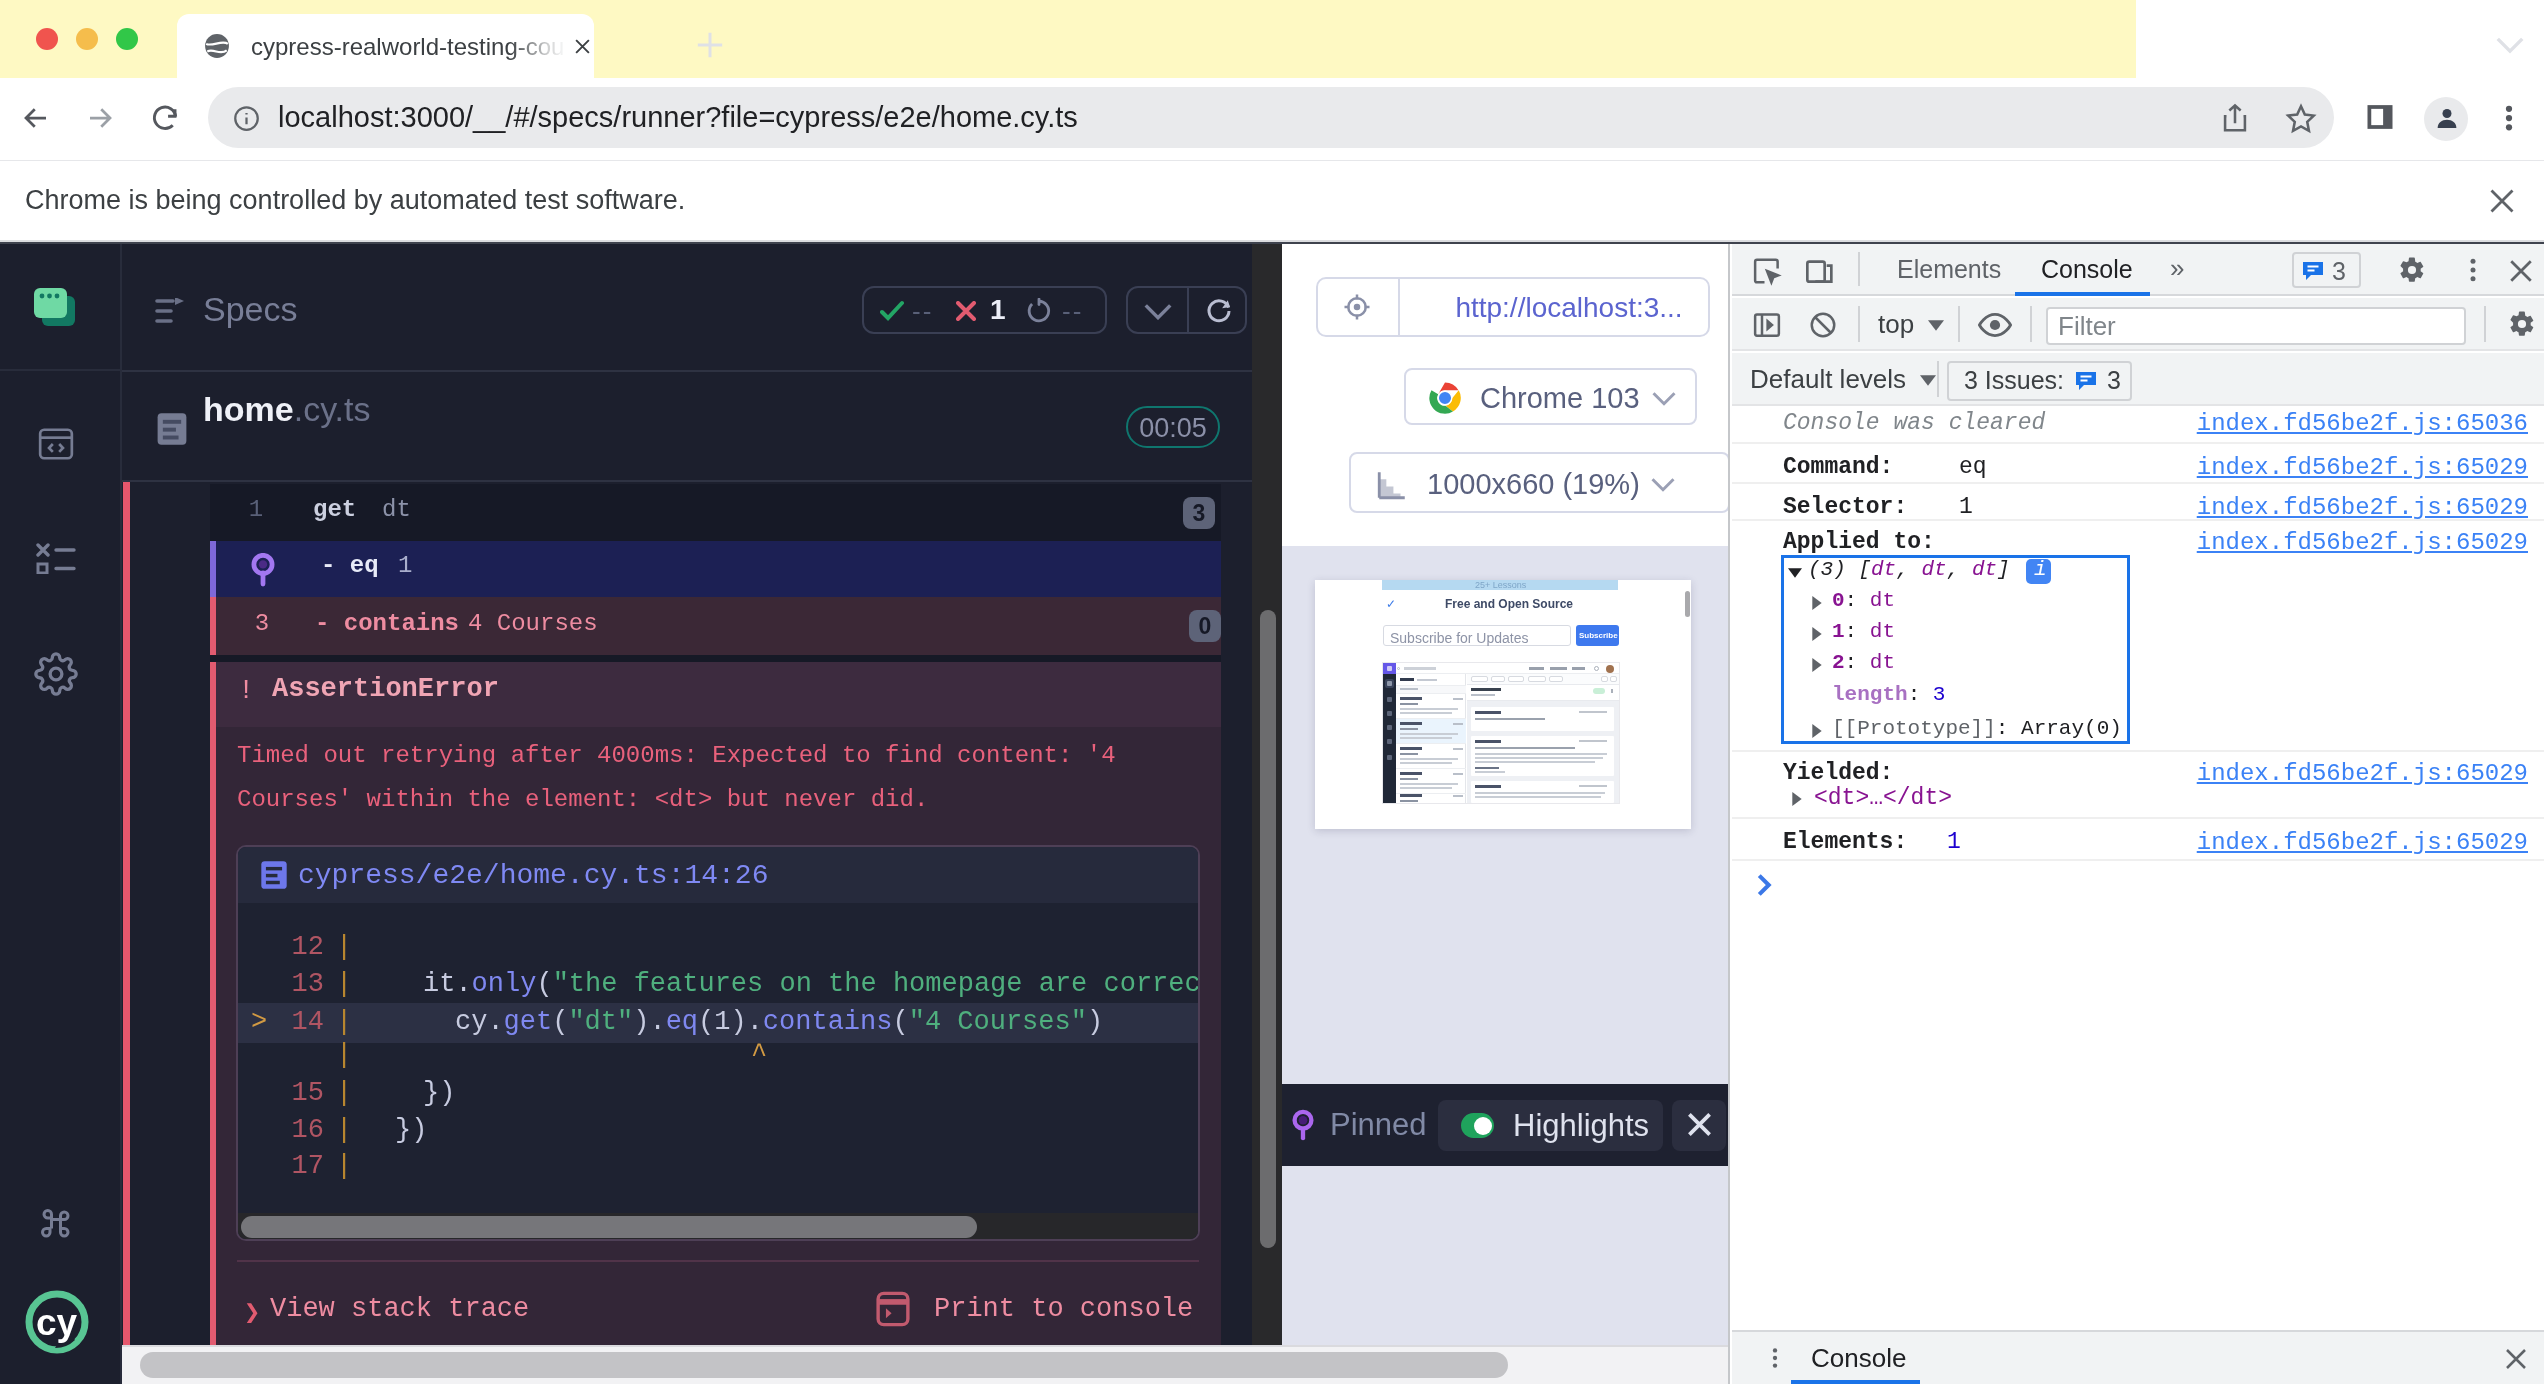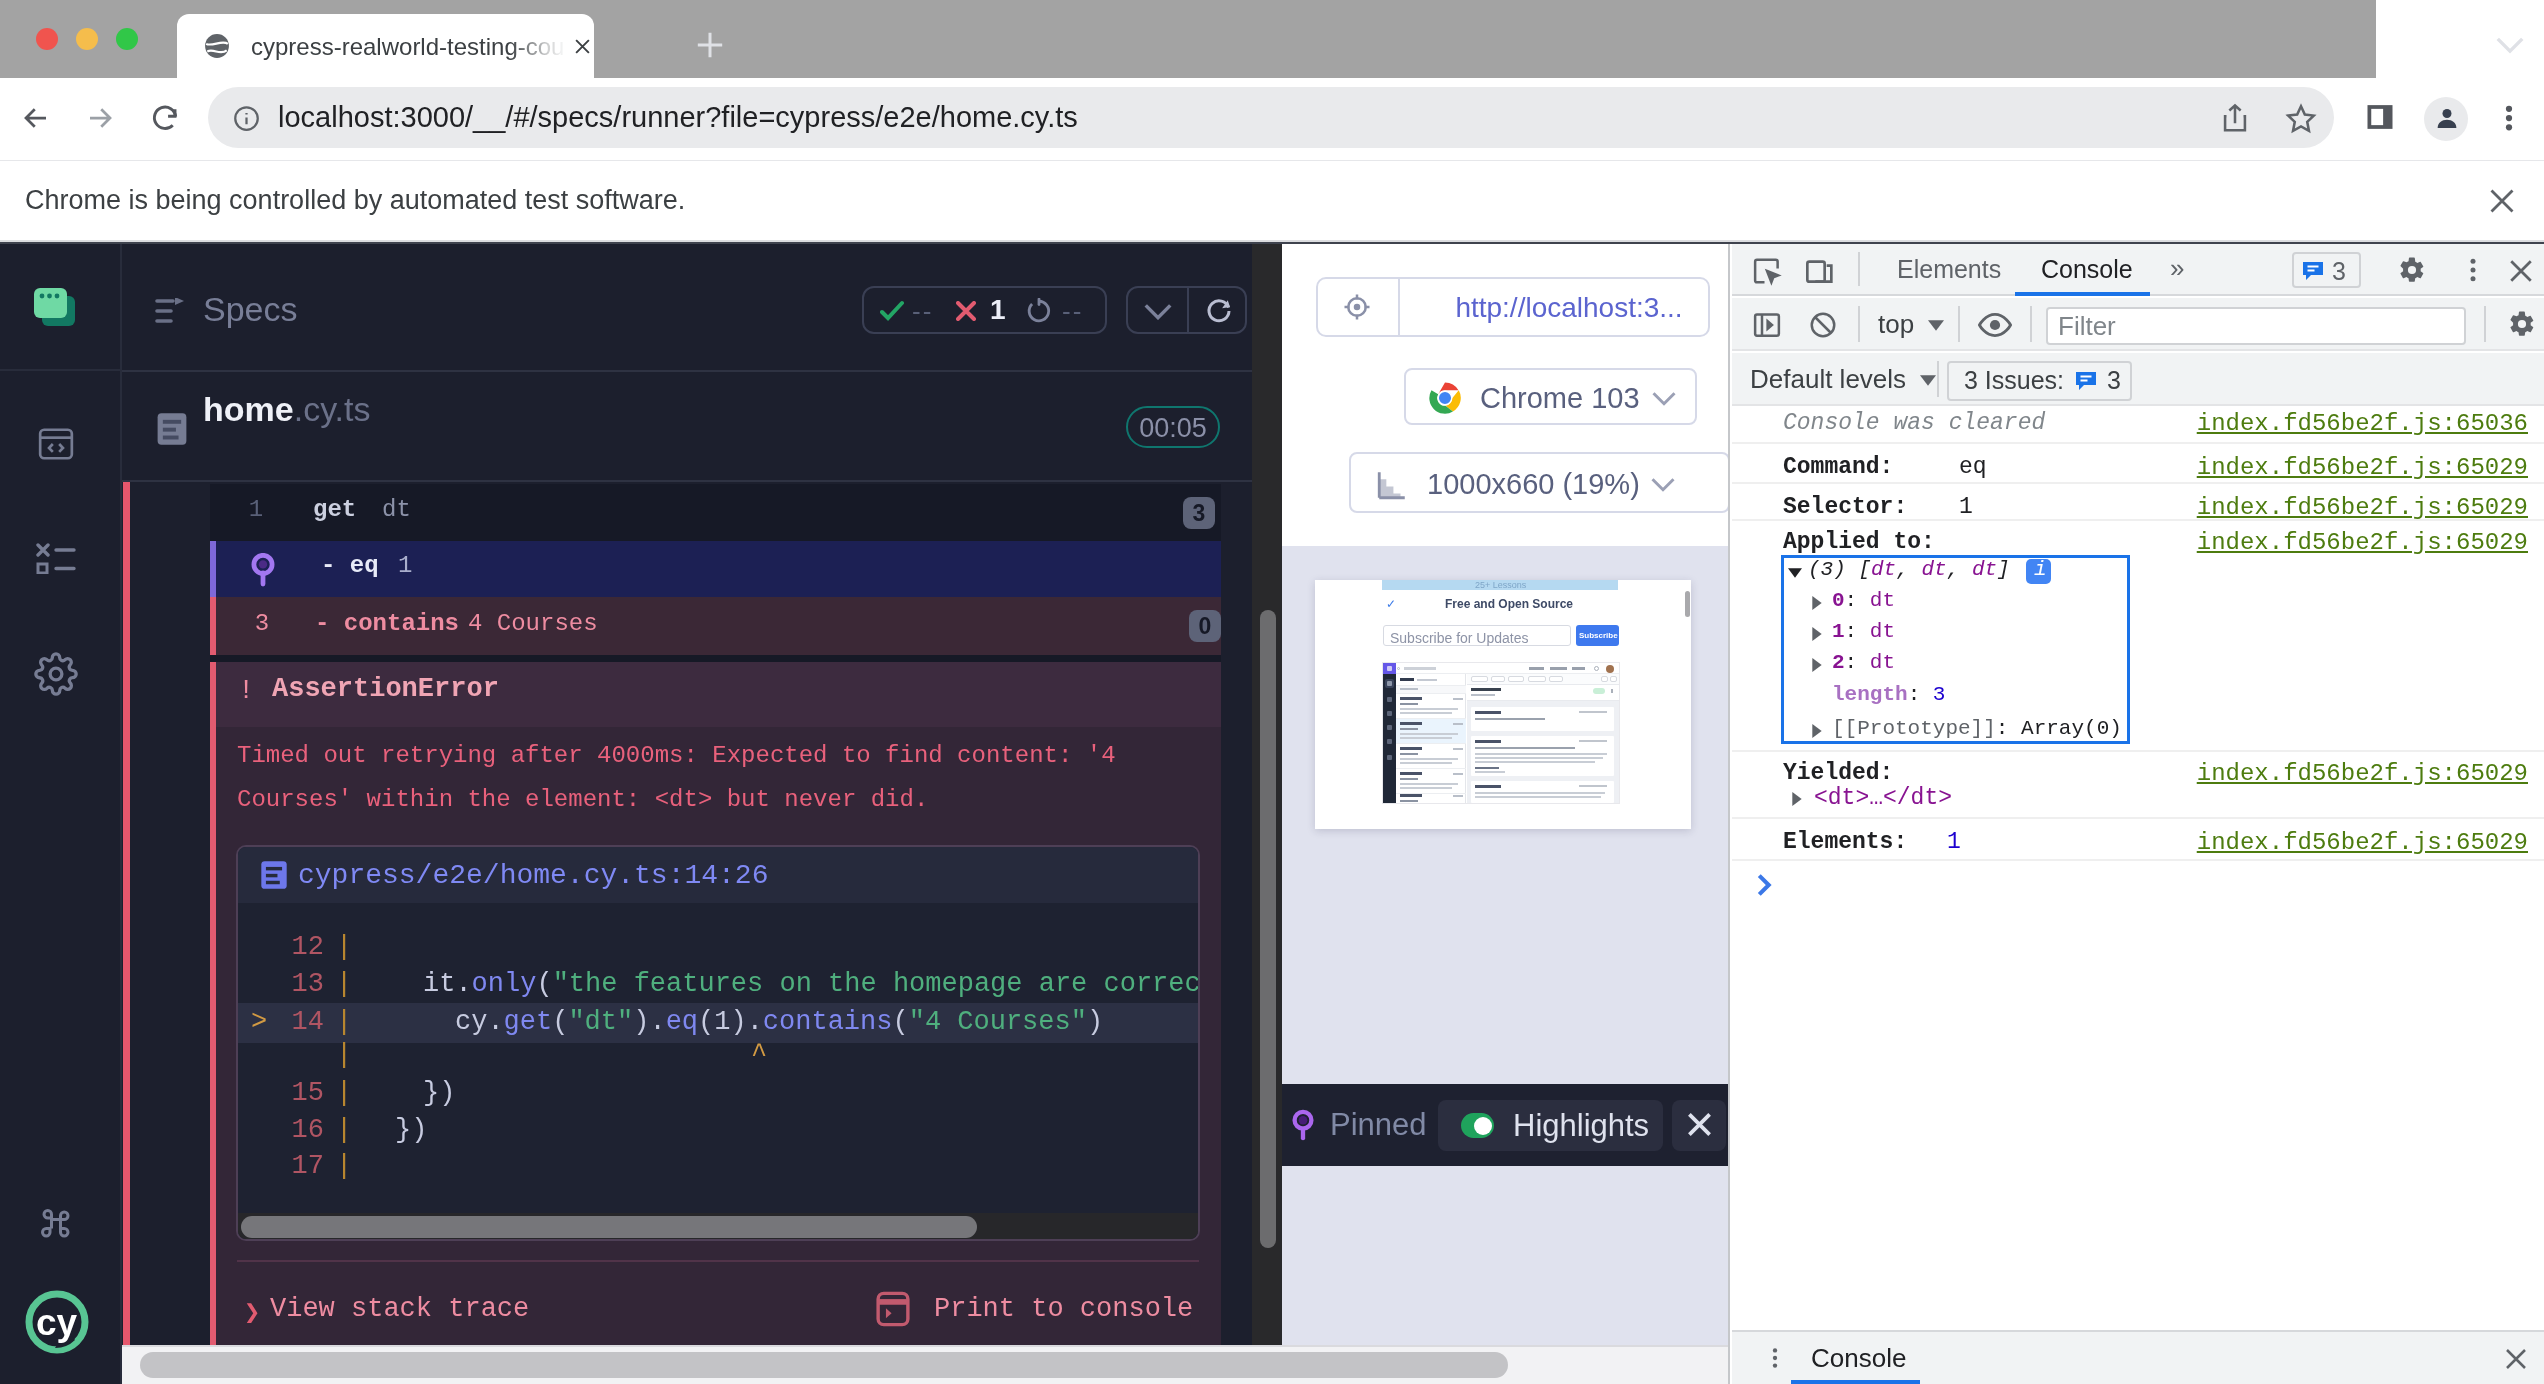--- a/index.html
+++ b/index.html
@@ -3,21 +3,21 @@
 <meta charset="utf-8">
 <style>
 * { margin:0; padding:0; box-sizing:border-box; }
 html,body { width:2544px; height:1384px; overflow:hidden; background:#fff; }
 body { font-family:"Liberation Sans", sans-serif; }
 .abs { position:absolute; }
 .mono { font-family:"Liberation Mono", monospace; }
 #page { position:relative; width:2544px; height:1384px; }
 
 
-#tabstrip { left:0; top:0; width:2376px; height:78px; background:#a3a3a3; }
+#tabstrip { left:0; top:0; width:2136px; height:78px; background:#fef9c3; }
 .light { top:28px; width:22px; height:22px; border-radius:50%; }
 #tab { left:177px; top:14px; width:417px; height:64px; background:#fff; border-radius:12px 12px 0 0; }
 #tabtitle { left:74px; top:19px; width:316px; font-size:24px; color:#3c4043; white-space:nowrap; overflow:hidden;
   -webkit-mask-image:linear-gradient(90deg,#000 82%,rgba(0,0,0,.25) 94%,transparent 100%); }
 #urlrow { left:0; top:78px; width:2544px; height:82px; background:#fff; }
 #pill { left:208px; top:9px; width:2126px; height:61px; border-radius:31px; background:#e9eaec; }
 #urltext { left:278px; top:23px; font-size:29px; color:#202124; }
 #banner { left:0; top:160px; width:2544px; height:82px; background:#fff; border-top:1px solid #e6e7ea; border-bottom:2px solid #dcdde0; }
 #bannertext { left:25px; top:24px; font-size:27px; color:#3c4043; }
 
@@ -107,21 +107,21 @@
 .dtsep { position:absolute; width:2px; background:#d0d2d5; }
 #dtfilter { position:absolute; left:314px; top:9px; width:420px; height:38px; background:#fff; border:2px solid #d0d2d5; border-radius:4px;
   font-size:26px; color:#80868b; line-height:34px; padding-left:10px; }
 #dtissues3 { position:absolute; left:215px; top:8px; width:185px; height:40px; border:2px solid #d0d2d5; border-radius:4px; }
 #dtmsgs { position:absolute; left:2px; top:164px; width:814px; height:924px; background:#fff;
   font-family:"Liberation Mono", monospace; font-size:23px; color:#202124; }
 #dtobj { font-size:21px; }
 #dtobj span { white-space:nowrap; }
 .dtlink { font-size:24px; }
 .dtrow { position:absolute; left:0; width:814px; border-bottom:2px solid #efefef; }
-.dtlink { position:absolute; right:18px; color:#4d7c0f; text-decoration:underline; }
+.dtlink { position:absolute; right:18px; color:#3b82f6; text-decoration:underline; }
 #dtobj { position:absolute; left:49px; top:32px; width:349px; height:189px; border:3px solid #1a73e8; }
 .purple { color:#881391; }
 .blue { color:#1c00cf; }
 .gray { color:#5f6368; }
 #dtdrawer { position:absolute; left:2px; top:1088px; width:814px; height:54px; background:#f1f3f4; border-top:2px solid #d6d8db; }
 #dtdrawer .underline { position:absolute; left:59px; top:48px; width:129px; height:4px; background:#1a73e8; }
 </style>
 </head>
 <body>
 <div id="page">

